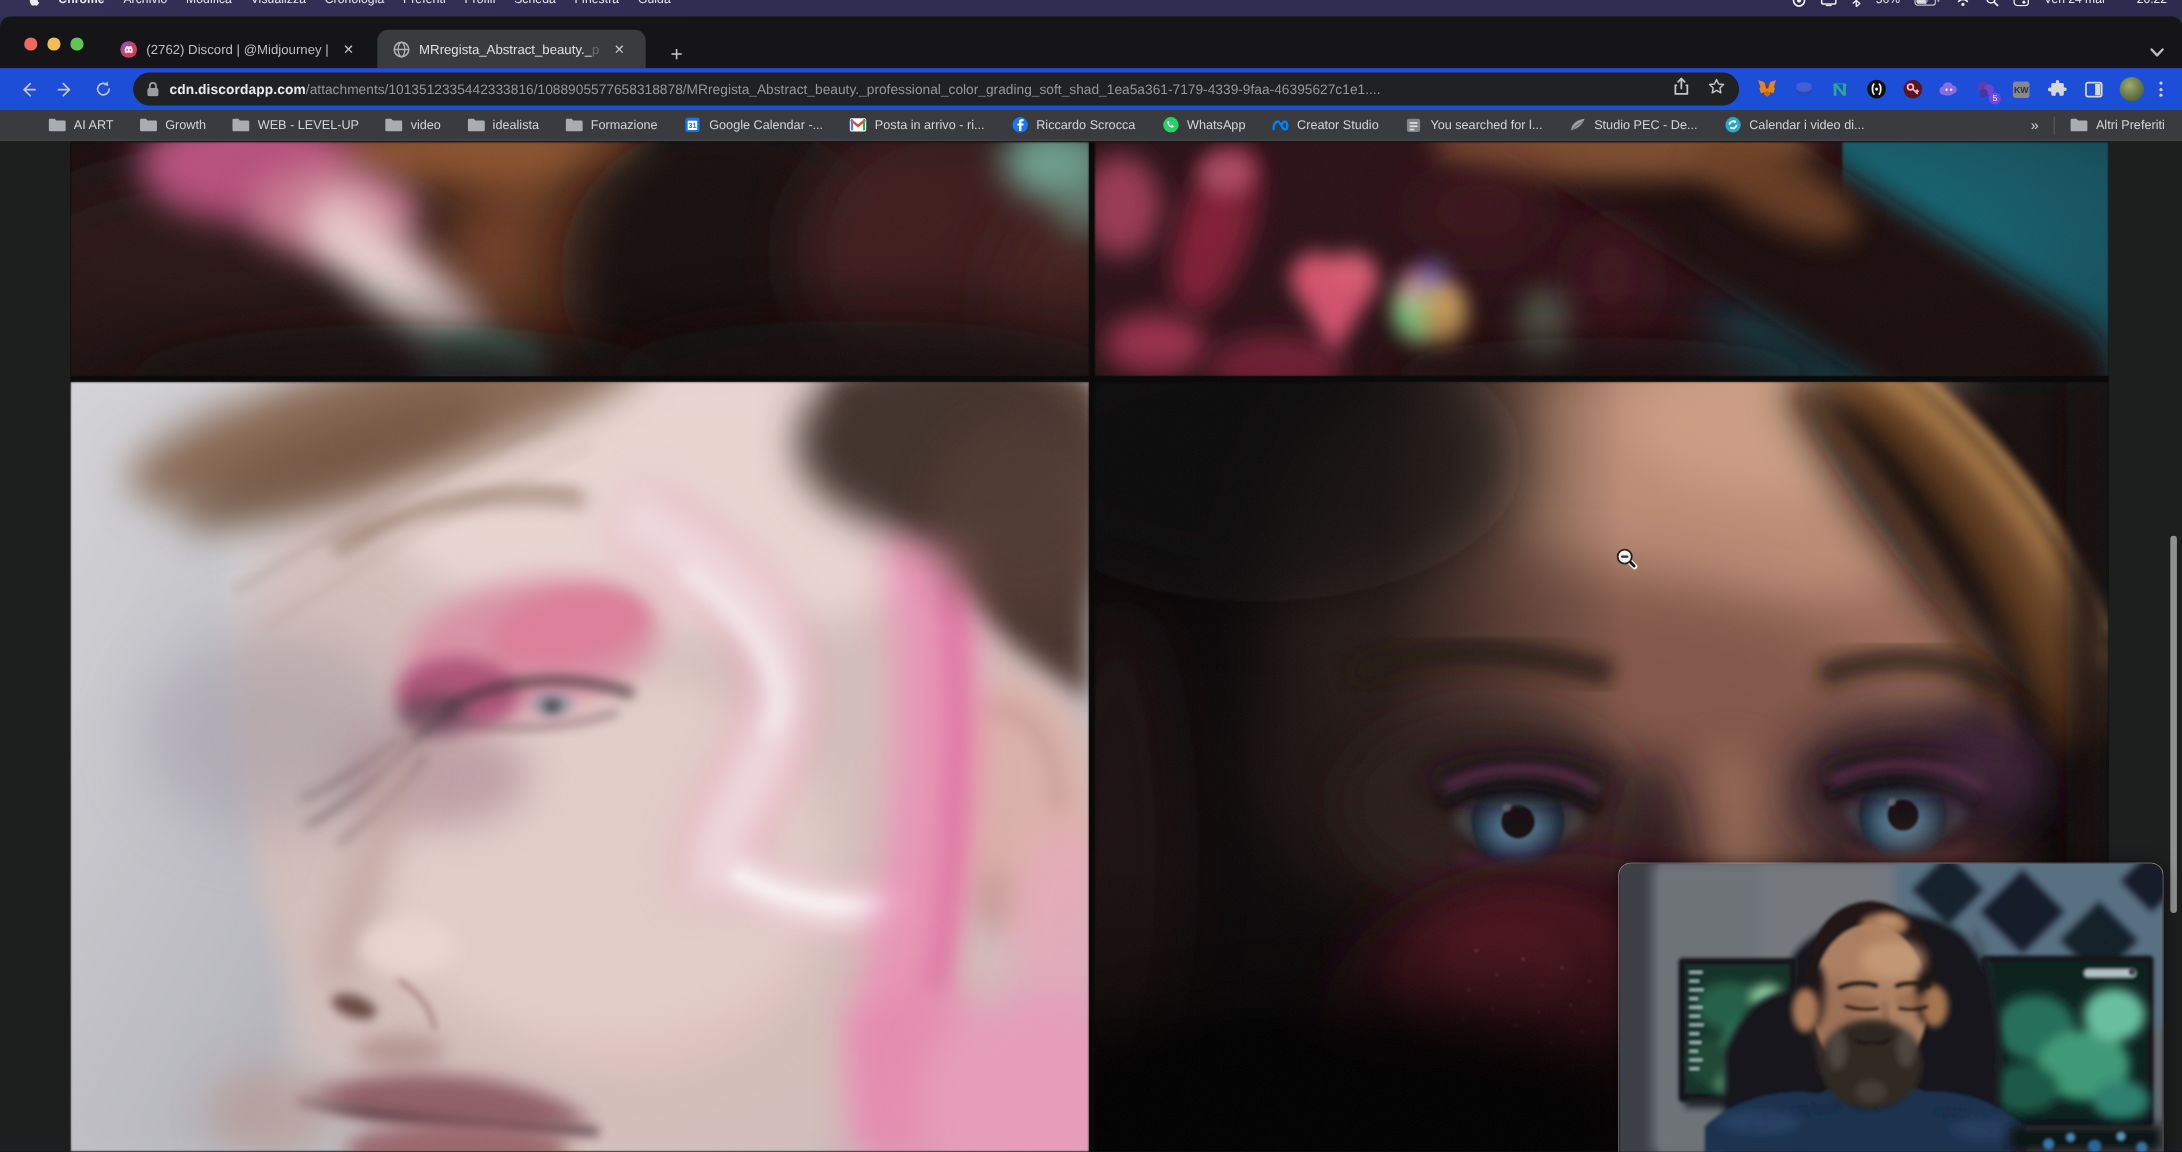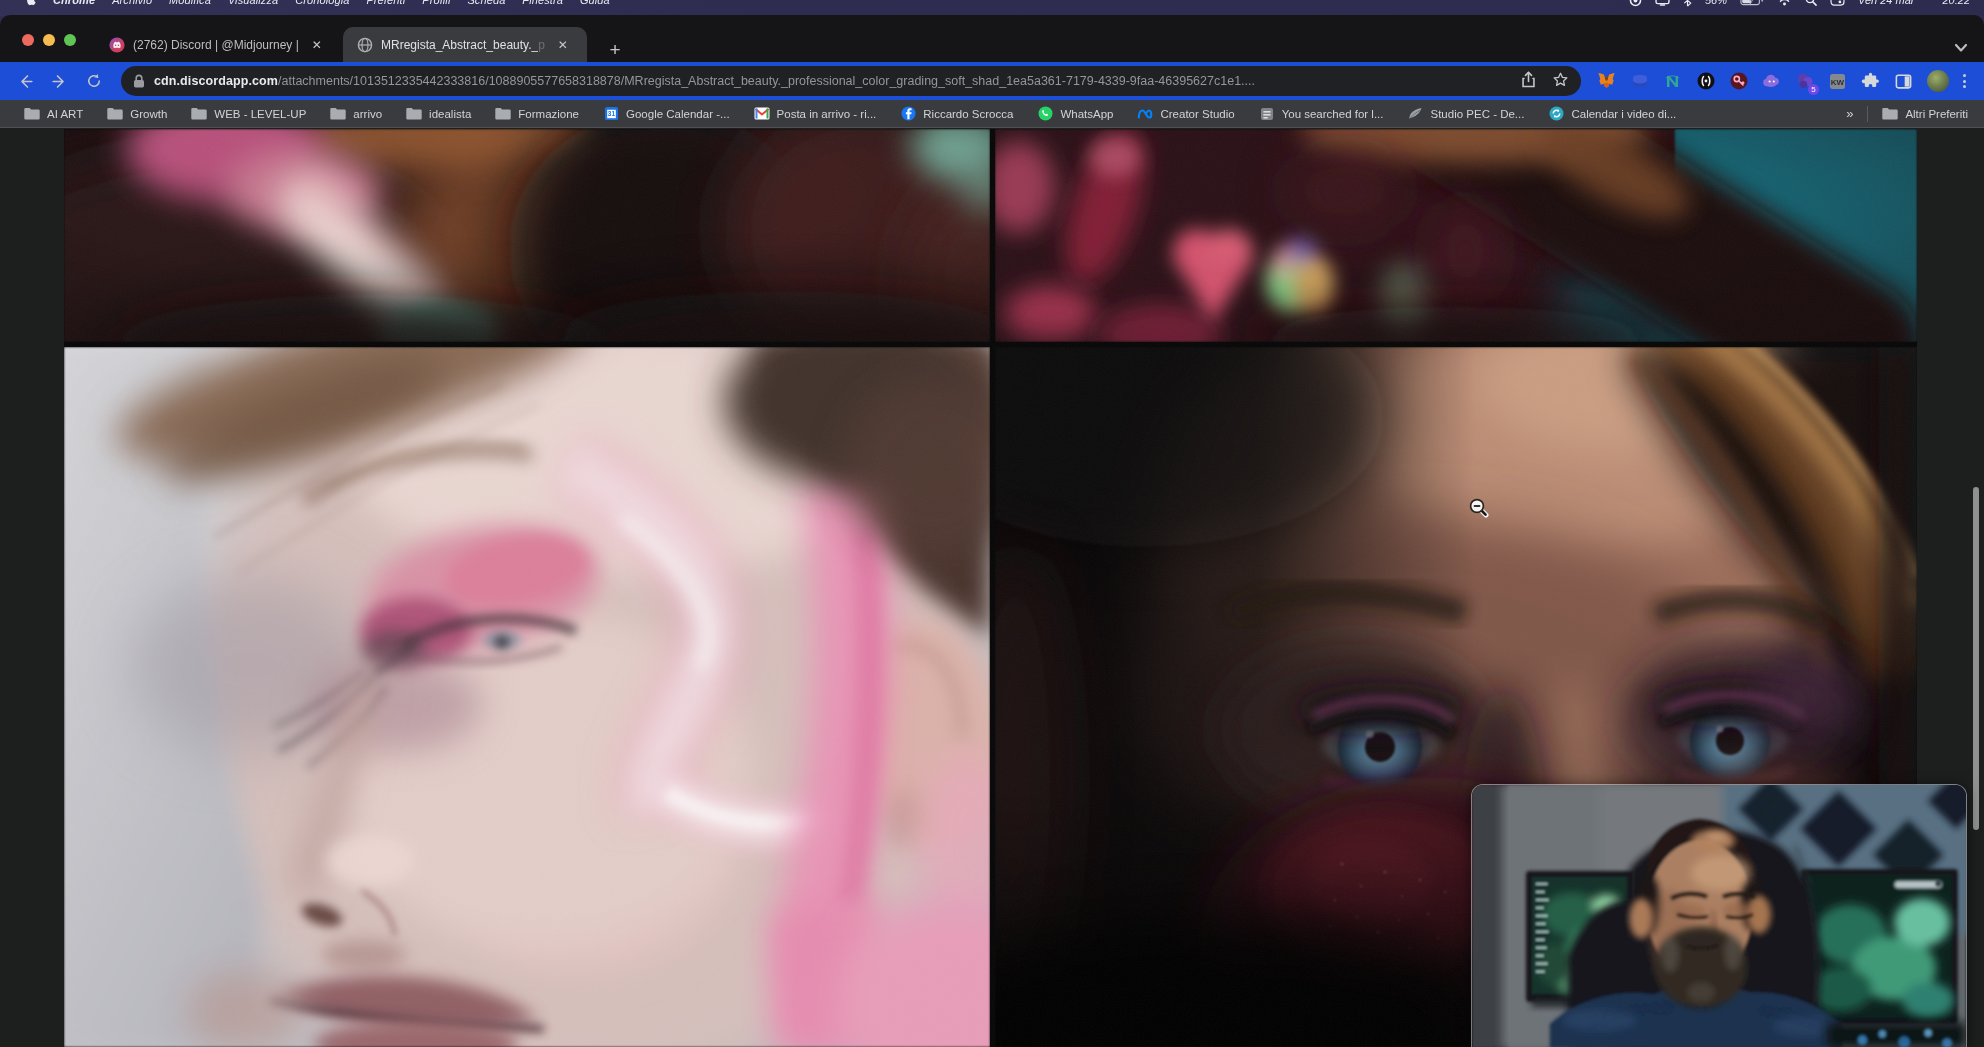--- a/index.html
+++ b/index.html
@@ -4,21 +4,21 @@
 <style>
   * { margin:0; padding:0; box-sizing:border-box; }
   html,body { width:1984px; height:1047px; overflow:hidden; background:#000; }
   body { font-family:"Liberation Sans", sans-serif; position:relative; }
   #screen { position:absolute; inset:0; width:1984px; height:1047px; background:#2f2d53; }
 
   
   .menubar { position:absolute; left:0; top:0; width:1984px; height:15px;
     background:linear-gradient(90deg,#343156 0%,#2e2c50 40%,#2d2b4e 100%);
     display:flex; align-items:center; justify-content:space-between;
-    color:#e9e9f2; font-size:11px; padding:0 14px 16px 24px;font-style:italic; }
+    color:#e9e9f2; font-size:11px; padding:0 14px 16px 24px; }
   .mb-left { display:flex; align-items:center; gap:17px; white-space:nowrap; }
   .mb-left .apple { display:flex; align-items:center; }
   .mb-item { letter-spacing:.1px; }
   .mb-item.app-name { font-weight:bold; }
   .mb-right { display:flex; align-items:center; gap:13px; white-space:nowrap; }
   .mb-right .st-icon { display:flex; align-items:center; }
   .mb-clock { display:flex; gap:28px; }
 
   
   .bwindow { position:absolute; left:0; top:15px; width:1984px; height:912px; }
@@ -59,21 +59,21 @@
   .ext-icon { position:relative; width:19px; height:19px; display:flex; align-items:center; justify-content:center; }
   .ext-badge { position:absolute; right:-5px; bottom:-4px; min-width:11px; height:11px; border-radius:6px;
     background:#7048e8; color:#fff; font-size:8px; line-height:11px; text-align:center; padding:0 2px; }
   .chrome-avatar { width:22px; height:22px; border-radius:50%;
     background:radial-gradient(circle at 40% 35%, #9fae6c 0%, #6d7f4e 45%, #3f4a34 100%); }
   .kebab { display:flex; flex-direction:column; gap:2.5px; margin:0 14px 0 0; }
   .kebab i { width:3px; height:3px; border-radius:50%; background:#cdced0; }
 
   .bookmarksbar { position:absolute; left:0; top:85px; width:1984px; height:28px; background:#3a3b3f;
     border-bottom:1px solid #505154; display:flex; align-items:center; color:#d2d3d5; font-size:11.5px; }
-  .bm-left { display:flex; align-items:center; gap:24px; margin-left:24px; white-space:nowrap; }
+  .bm-left { display:flex; align-items:center; gap:24px; margin-left:44px; white-space:nowrap; }
   .bm-item { display:flex; align-items:center; gap:7px; }
   .bm-item .bm-icon { width:16px; height:16px; display:flex; align-items:center; justify-content:center; }
   .bm-right { margin-left:auto; display:flex; align-items:center; gap:14px; margin-right:16px; white-space:nowrap; }
   .bm-overflow { font-size:13px; color:#cfd0d2; }
   .bm-sep { width:1px; height:16px; background:#5a5b5e; }
 
   
   .content { position:absolute; left:0; top:113px; width:1984px; height:919px; background:#1d1e1e; }
   .photo-grid { position:absolute; left:64px; top:1px; width:1853px; height:918px; background:#060606; }
   .quad { position:absolute; overflow:hidden; }
@@ -359,21 +359,21 @@
               </svg>
             </span>
             <span>WEB - LEVEL-UP</span>
           </span>
           <span class="bm-item">
             <span class="bm-icon">
               <svg width="16" height="13" viewBox="0 0 16 13">
                 <path fill="#a9adb2" d="M1.5 1 h4.2 l1.4 1.6 h7.4 a1.2 1.2 0 0 1 1.2 1.2 v7.4 a1.2 1.2 0 0 1 -1.2 1.2 h-13 A1.2 1.2 0 0 1 .3 11.2 V2.2 A1.2 1.2 0 0 1 1.5 1 Z"></path>
               </svg>
             </span>
-            <span>arrivo</span>
+            <span>video</span>
           </span>
           <span class="bm-item">
             <span class="bm-icon">
               <svg width="16" height="13" viewBox="0 0 16 13">
                 <path fill="#a9adb2" d="M1.5 1 h4.2 l1.4 1.6 h7.4 a1.2 1.2 0 0 1 1.2 1.2 v7.4 a1.2 1.2 0 0 1 -1.2 1.2 h-13 A1.2 1.2 0 0 1 .3 11.2 V2.2 A1.2 1.2 0 0 1 1.5 1 Z"></path>
               </svg>
             </span>
             <span>idealista</span>
           </span>
           <span class="bm-item">

